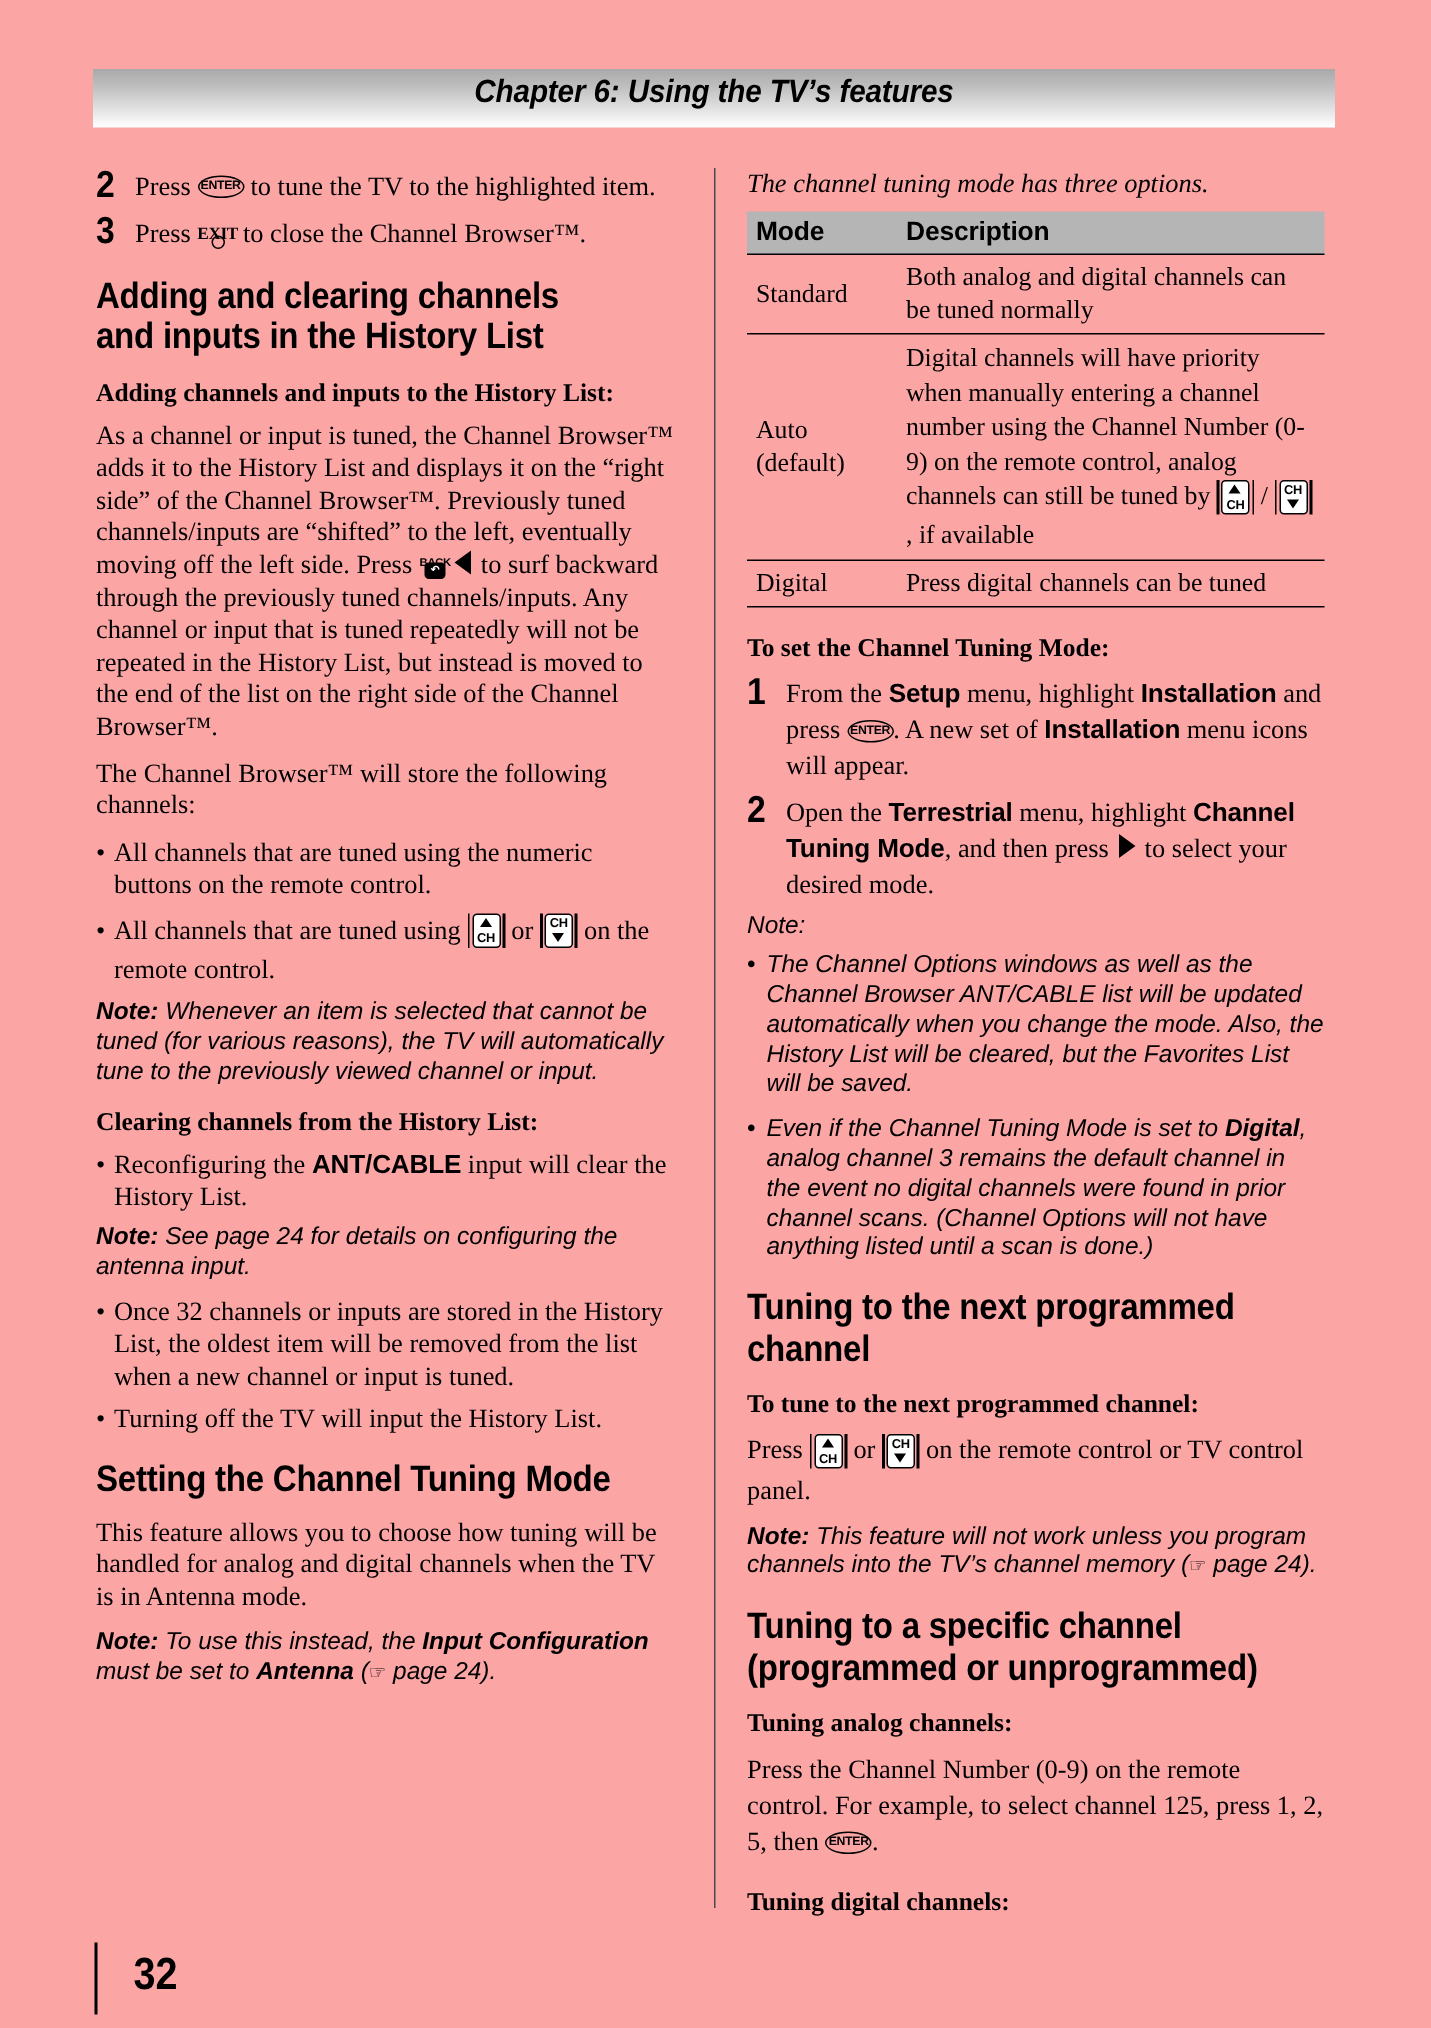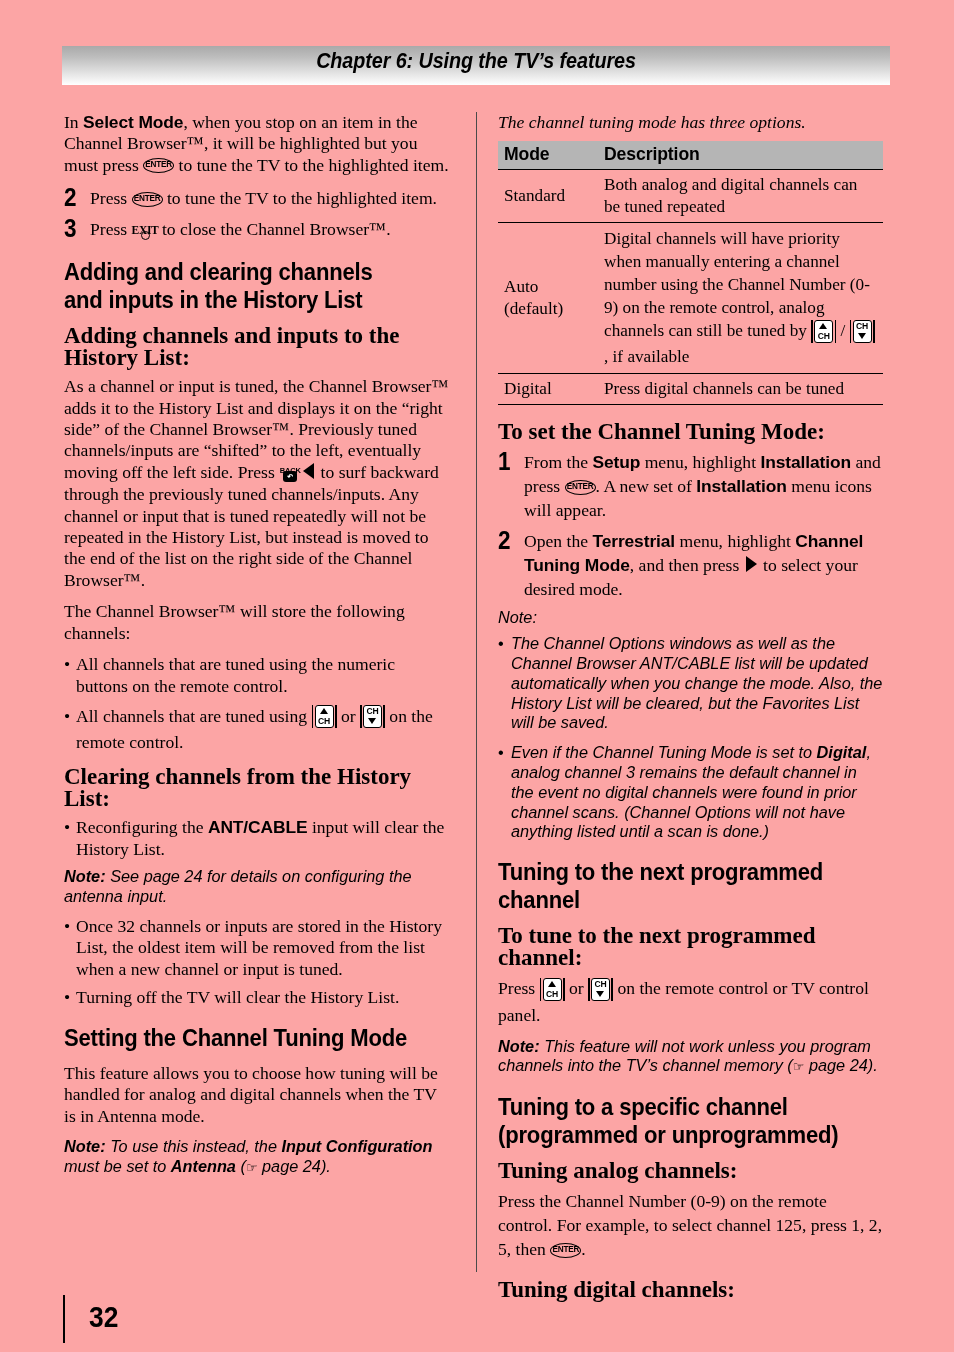--- a/index.html
+++ b/index.html
@@ -96,21 +96,21 @@
     line-height: 27.5px;
     letter-spacing: -0.2px;
     transform: scaleX(0.9);
     transform-origin: left top;
     margin-top: 16px;
     margin-bottom: 11px;
   }
   .h2 {
     font-family: "Liberation Serif", serif;
     font-weight: bold;
-    font-size: 23px;
+    font-size: 17px;
     line-height: 22px;
     margin-top: 12px;
     margin-bottom: 7px;
   }
 
   .note {
     font-family: "Liberation Sans", sans-serif;
     font-style: italic;
     font-size: 16.3px;
     line-height: 19.8px;
@@ -377,23 +377,20 @@
 <div class="page">
 
   <div class="chapter-banner">
     <div class="chapter-title">Chapter 6: Using the TV’s features</div>
   </div>
 
   <div class="divider"></div>
 
   <div class="col col-left">
 
-    <div class="body">
-      <span>In </span><b class="sansbold">Select Mode</b><span>, when you stop on an item in the Channel Browser™, it will be highlighted but you must press </span><span class="ico ico-enter">ENTER</span><span> to tune the TV to the highlighted item.</span>
-    </div>
 
     <div class="step">
       <div class="step-num">2</div>
       <div class="step-body"><span>Press </span><span class="ico ico-enter">ENTER</span><span> to tune the TV to the highlighted item.</span></div>
     </div>
 
     <div class="step">
       <div class="step-num">3</div>
       <div class="step-body"><span>Press </span><span class="ico ico-exit"><span class="lbl">EXIT</span><span class="circ"></span></span><span> to close the Channel Browser™.</span></div>
     </div>
@@ -411,40 +408,43 @@
     <div class="bul">
       <div class="bul-dot">•</div>
       <div class="bul-body">All channels that are tuned using the numeric buttons on the remote control.</div>
     </div>
 
     <div class="bul" style="line-height:24px;">
       <div class="bul-dot">•</div>
       <div class="bul-body"><span>All channels that are tuned using </span><span class="ico ico-ch up"><span class="bar-l"></span><span class="key"></span><span class="bar-r"></span><span class="t-up"></span><span class="chtxt">CH</span></span><span> or </span><span class="ico ico-ch down"><span class="bar-l"></span><span class="key"></span><span class="bar-r"></span><span class="chtxt">CH</span><span class="t-dn"></span></span><span> on the remote control.</span></div>
     </div>
 
+    <div class="note">
+      <b>Note:</b><span> Whenever an item is selected that cannot be tuned (for various reasons), the TV will automatically tune to the previously viewed channel or input.</span>
+    </div>
 
     <div class="h2">Clearing channels from the History List:</div>
 
     <div class="bul">
       <div class="bul-dot">•</div>
       <div class="bul-body"><span>Reconfiguring the </span><b class="sansbold">ANT/CABLE</b><span> input will clear the History List.</span></div>
     </div>
 
     <div class="note">
       <b>Note:</b><span> See page 24 for details on configuring the antenna input.</span>
     </div>
 
     <div class="bul">
       <div class="bul-dot">•</div>
       <div class="bul-body">Once 32 channels or inputs are stored in the History List, the oldest item will be removed from the list when a new channel or input is tuned.</div>
     </div>
 
     <div class="bul">
       <div class="bul-dot">•</div>
-      <div class="bul-body">Turning off the TV will clear the History List.</div>
+      <div class="bul-body">Turning off the TV will input the History List.</div>
     </div>
 
     <div class="h1">Setting the Channel Tuning Mode</div>
 
     <div class="body">This feature allows you to choose how tuning will be handled for analog and digital channels when the TV is in Antenna mode.</div>
 
     <div class="note">
       <b>Note:</b><span> To use this instead, the </span><b>Input Configuration</b><span> must be set to </span><b>Antenna</b><span> (</span><span class="hand">☞</span><span> page 24).</span>
     </div>
 
@@ -457,21 +457,21 @@
     <table class="mode-table">
       <thead>
         <tr>
           <th class="col-mode">Mode</th>
           <th>Description</th>
         </tr>
       </thead>
       <tbody>
         <tr>
           <td class="col-mode">Standard</td>
-          <td>Both analog and digital channels can be tuned repeated</td>
+          <td>Both analog and digital channels can be tuned normally</td>
         </tr>
         <tr>
           <td class="col-mode">
             <span>Auto</span><br>
             <span>(default)</span>
           </td>
           <td style="line-height:23px;">
             <span>Digital channels will have priority when manually entering a channel number using the Channel Number (0-9) on the remote control, analog channels can still be tuned by </span><span class="ico ico-ch up"><span class="bar-l"></span><span class="key"></span><span class="bar-r"></span><span class="t-up"></span><span class="chtxt">CH</span></span><span> / </span><span class="ico ico-ch down"><span class="bar-l"></span><span class="key"></span><span class="bar-r"></span><span class="chtxt">CH</span><span class="t-dn"></span></span><span>, if available</span>
           </td>
         </tr>

